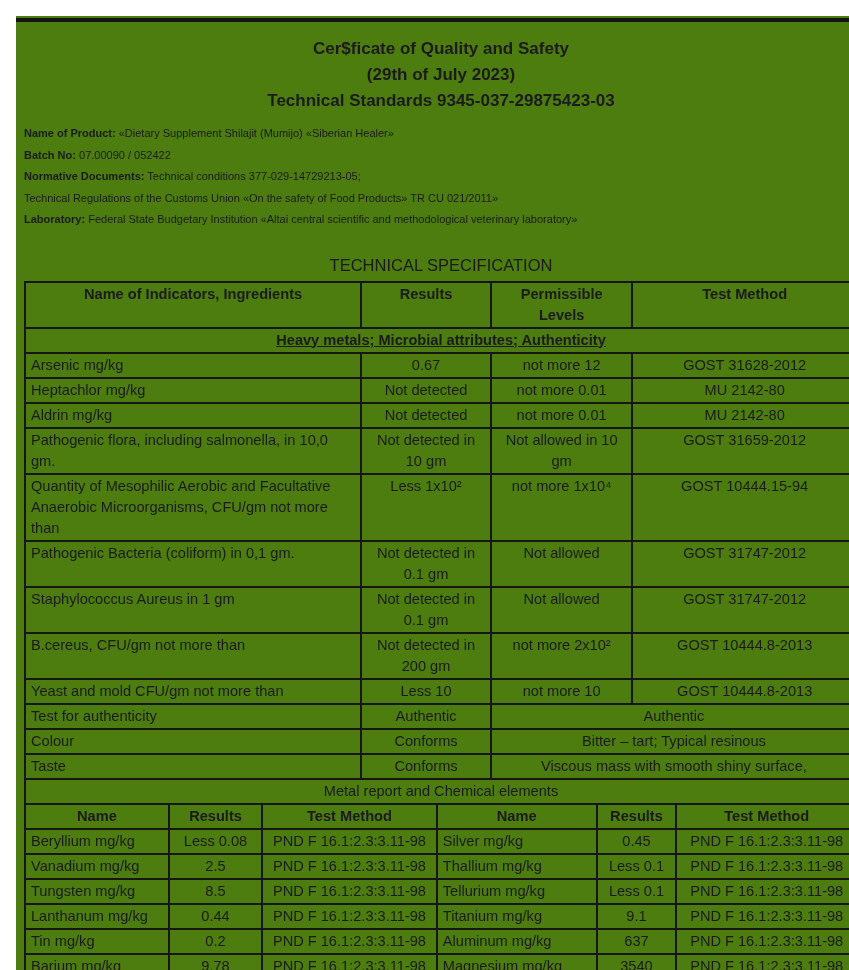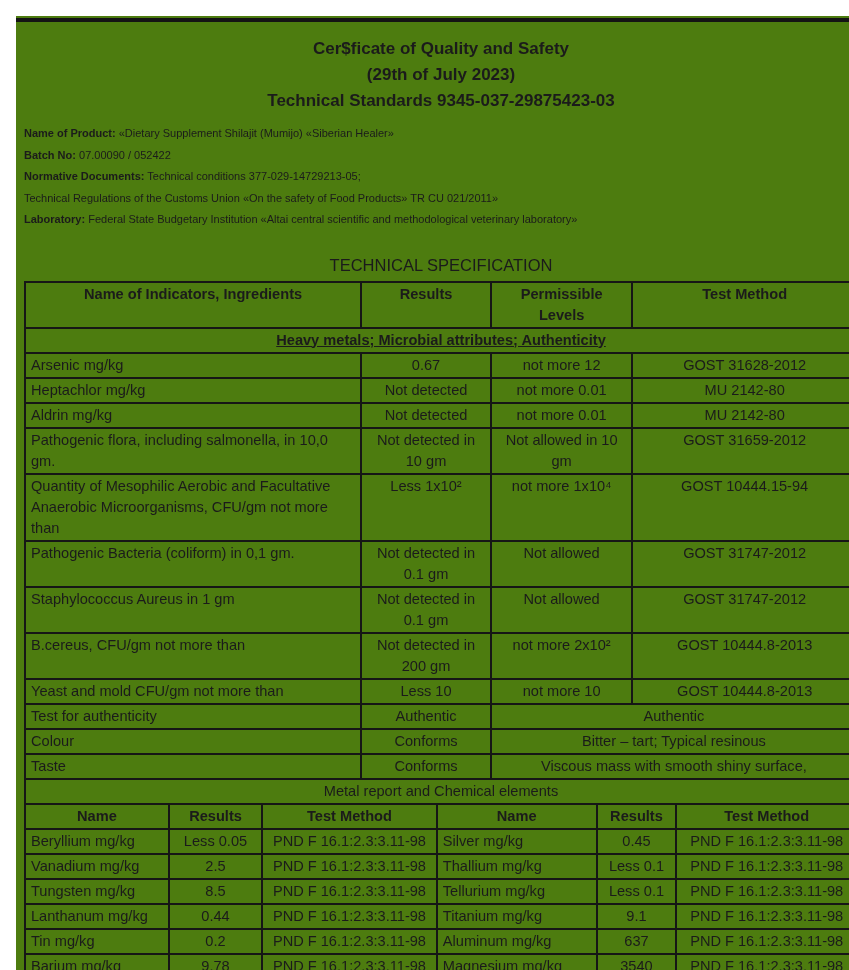--- a/index.html
+++ b/index.html
@@ -204,21 +204,21 @@
       <tr>
         <th>Name</th>
         <th>Results</th>
         <th>Test Method</th>
         <th>Name</th>
         <th>Results</th>
         <th>Test Method</th>
       </tr>
       <tr>
         <td class="l">Beryllium mg/kg</td>
-        <td>Less 0.05</td>
+        <td>Less 0.08</td>
         <td>PND F 16.1:2.3:3.11-98</td>
         <td class="l">Silver mg/kg</td>
         <td>0.45</td>
         <td>PND F 16.1:2.3:3.11-98</td>
       </tr>
       <tr>
         <td class="l">Vanadium mg/kg</td>
         <td>2.5</td>
         <td>PND F 16.1:2.3:3.11-98</td>
         <td class="l">Thallium mg/kg</td>

